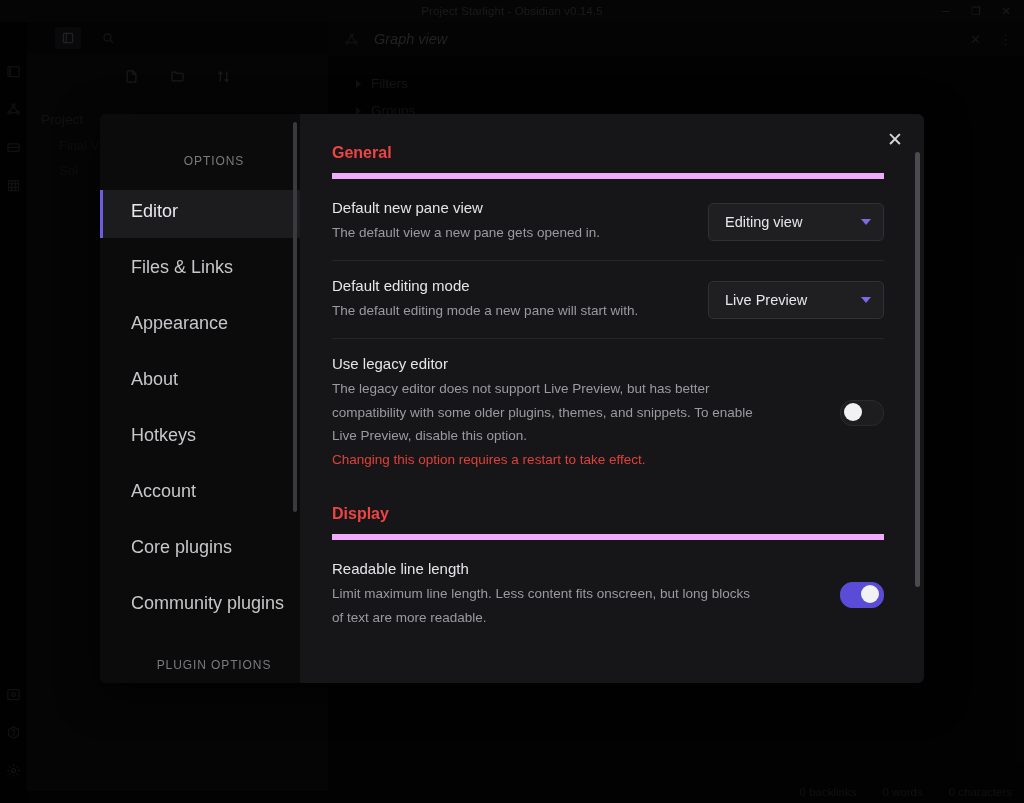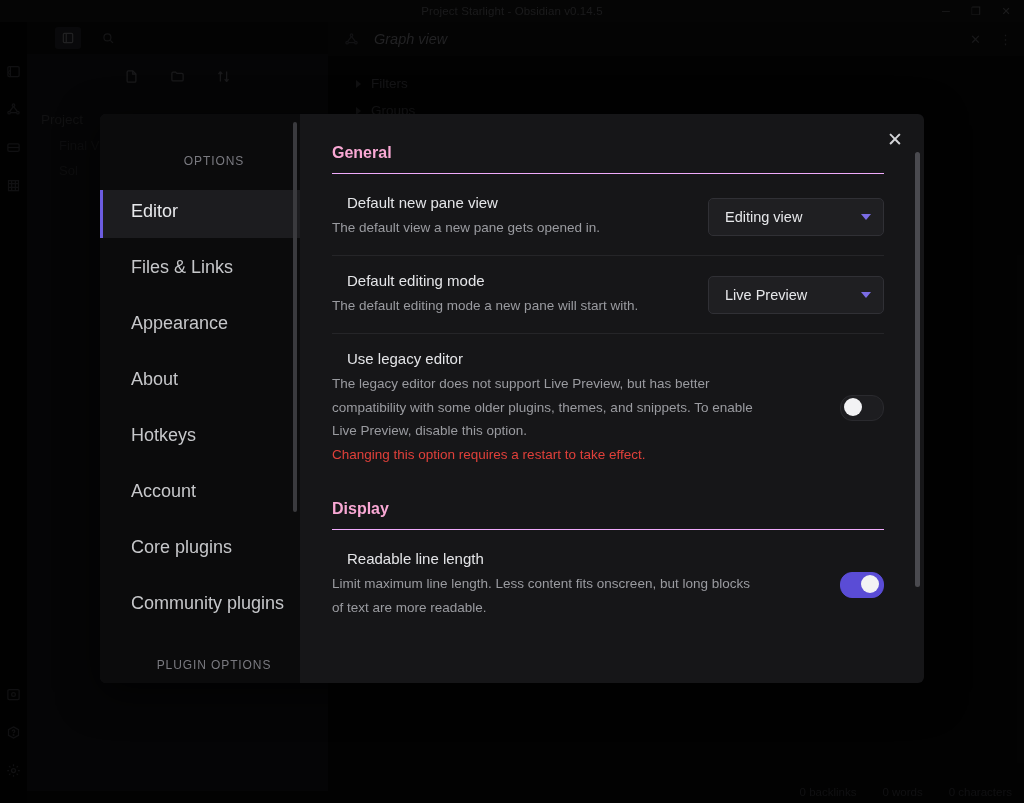--- a/index.html
+++ b/index.html
@@ -276,39 +276,38 @@
     position: absolute;
     right: 4px; top: 38px;
     width: 5px; height: 435px;
     background: #4a4a4f;
     border-radius: 3px;
   }
 
   .section-head {
     font-size: 16px;
     font-weight: bold;
-    color: #f9a8d4;
+    color: #ef4444;
     padding-bottom: 11px;
-    border-bottom: 1px solid #f0abfc;
+    border-bottom: 6px solid #f0abfc;
     margin-bottom: 4px;
   }
   .setting {
     display: flex;
     align-items: center;
     padding: 16px 0;
     border-bottom: 1px solid #252528;
     gap: 18px;
   }
   .setting.no-border { border-bottom: none; }
   .setting-info { flex: 1; min-width: 0; }
   .setting-name {
     font-size: 15px;
     color: #e4e5e8;
     margin-bottom: 5px;
-    margin-left: 15px;
   }
   .setting-desc {
     font-size: 13.5px;
     color: #9a9ba0;
     line-height: 1.72;
     max-width: 430px;
   }
   .setting-warn {
     font-size: 13.5px;
     color: #e0403a;

